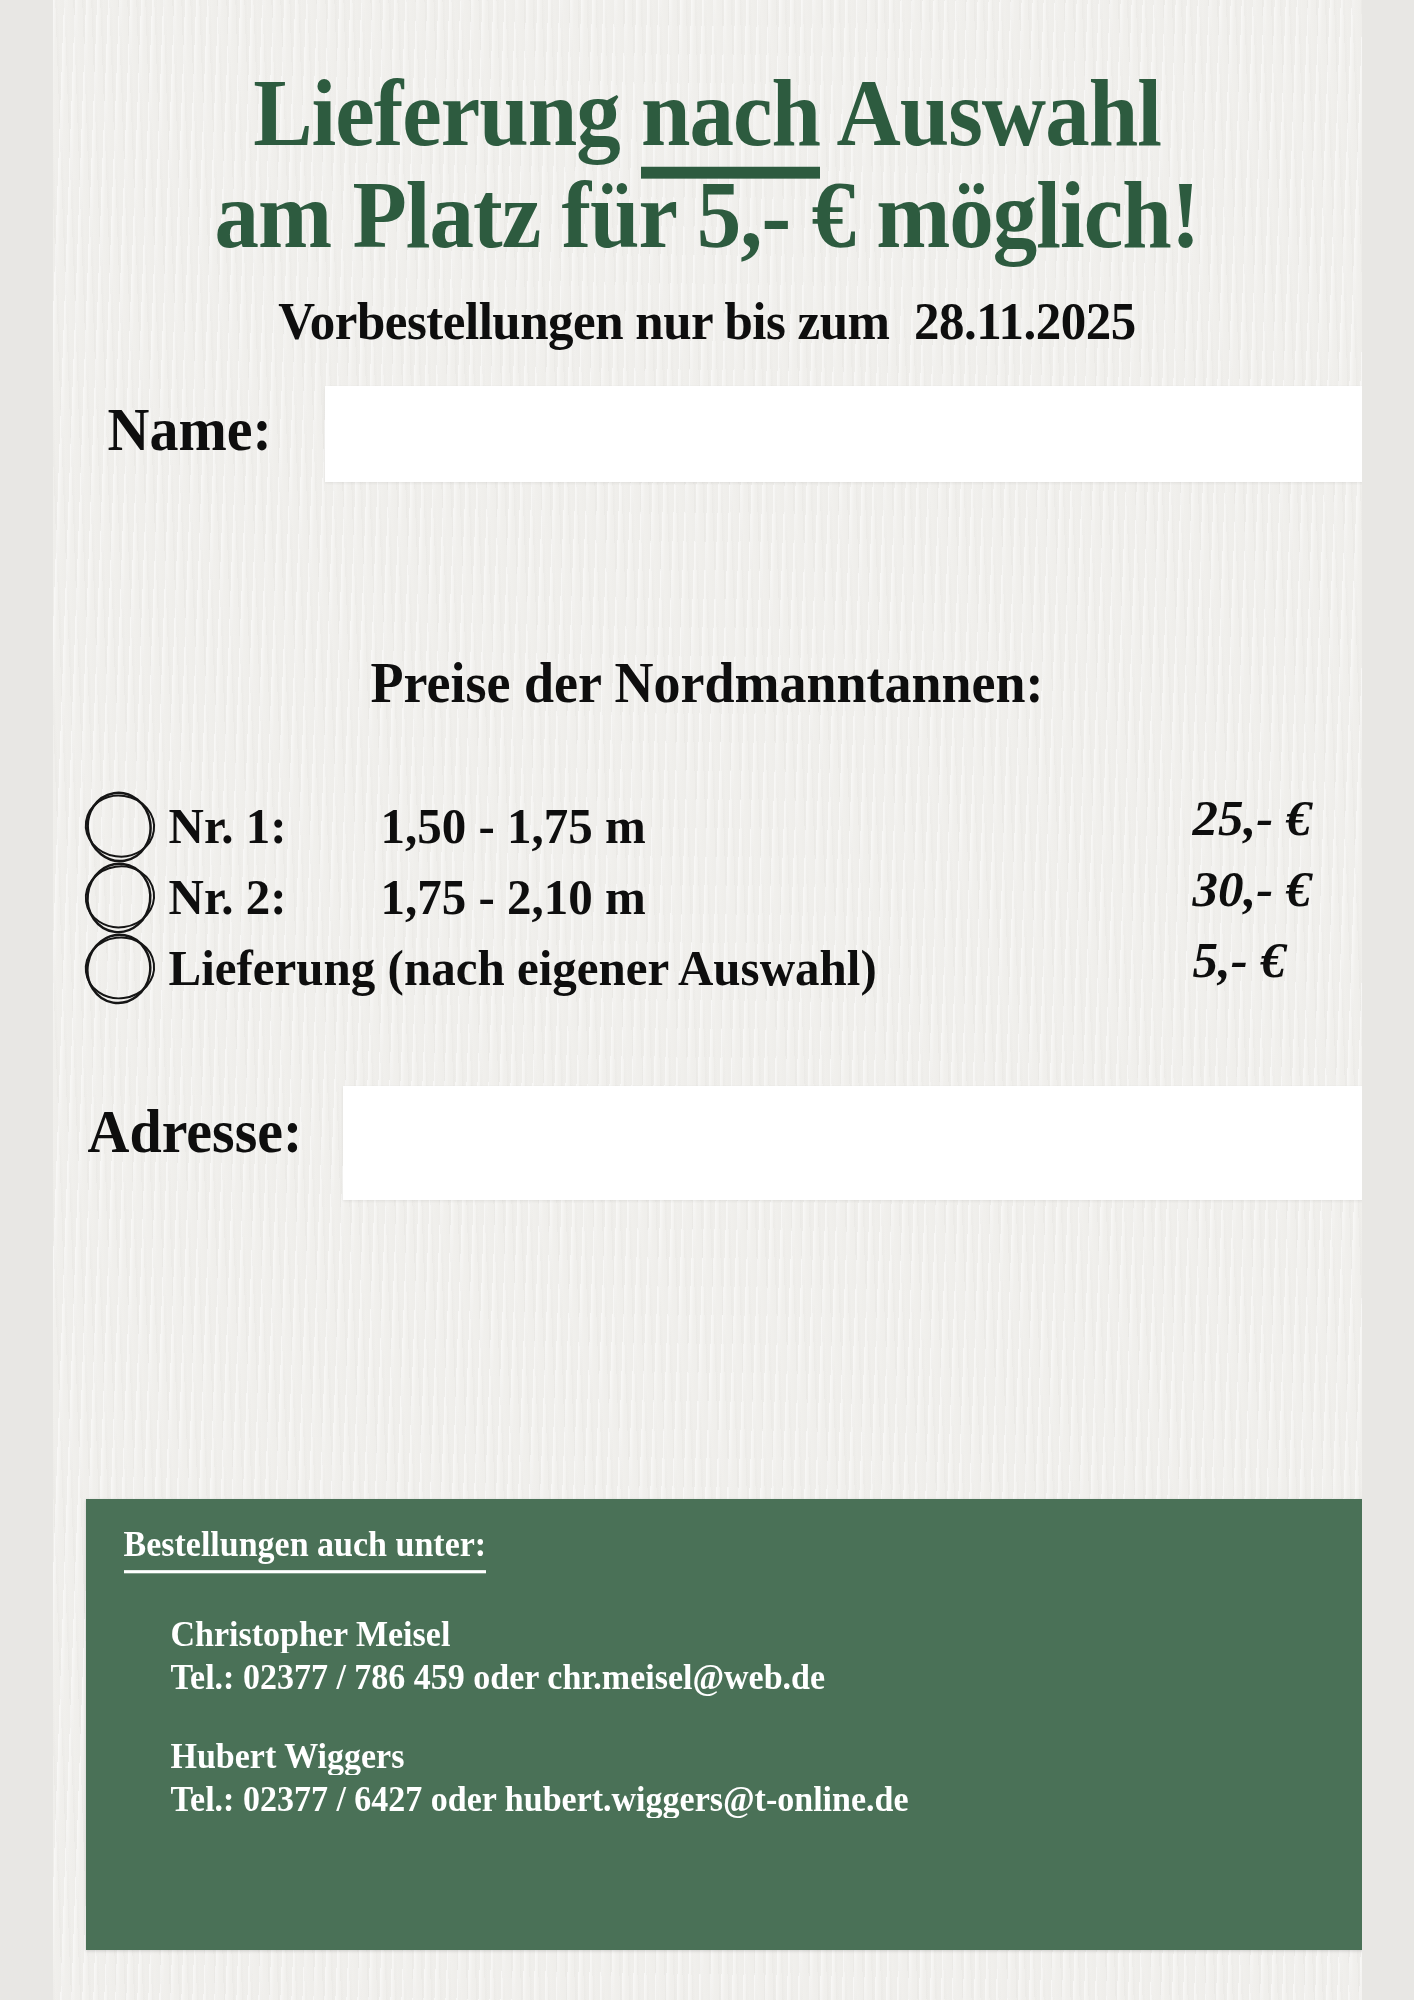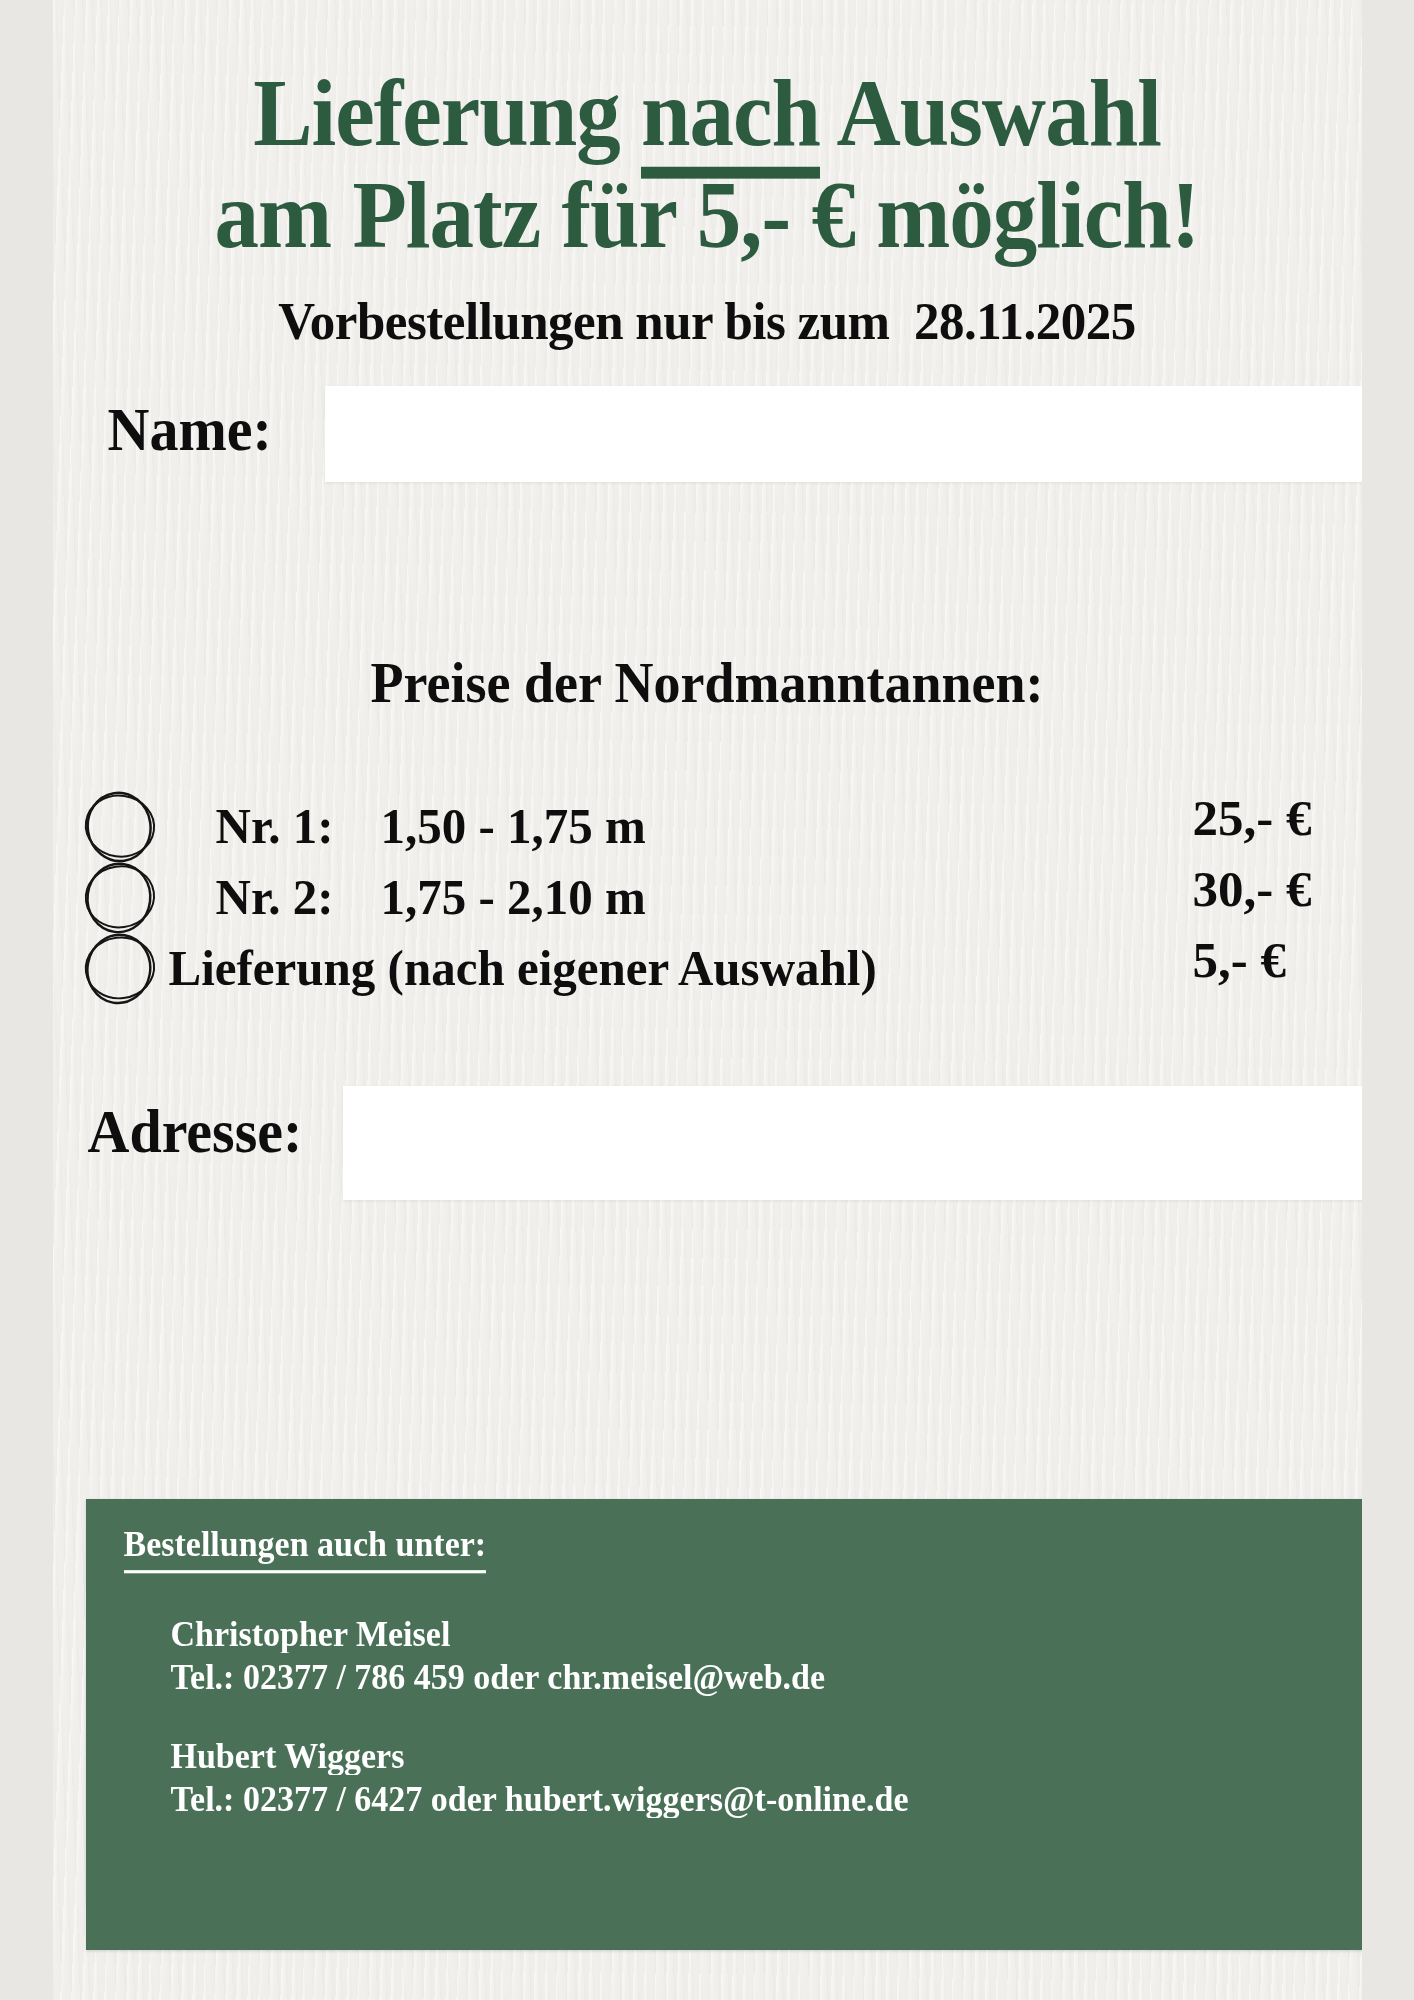--- a/index.html
+++ b/index.html
@@ -80,21 +80,21 @@
     top: 652px; left: 0; right: 0;
     text-align: center;
     font-size: 54px;
     font-weight: 700;
     color: #0e0e0e;
     transform: scaleY(1.04);
   }
 
   .price-rows {
     position: absolute;
-    top: 790px; left: 28px; right: 0; text-align: center;
+    top: 790px; left: 28px; right: 0;
   }
   .price-row {
     position: relative;
     display: flex;
     align-items: center;
     height: 71px;
     font-size: 49px;
     font-weight: 700;
     color: #0e0e0e;
   }
@@ -107,20 +107,21 @@
   .row-label { width: 212px; transform: scaleY(1.04); }
   .row-label.wide { width: auto; transform: scaleY(1.04); }
   .row-size  { transform: scaleY(1.04); }
   .row-price {
     position: absolute;
     left: 1112px; top: 50%;
     transform: translateY(-64%);
     font-size: 51px;
     font-weight: 700;
     white-space: nowrap;
+    font-style: italic;
   }
 
   
   .payment-box {
     position: absolute;
     top: 1213px; left: 27px;
     width: 1300px; height: 254px;
     background: #6e6c68;
     color: #ffffff;
     padding: 22px 40px 0 45px;

